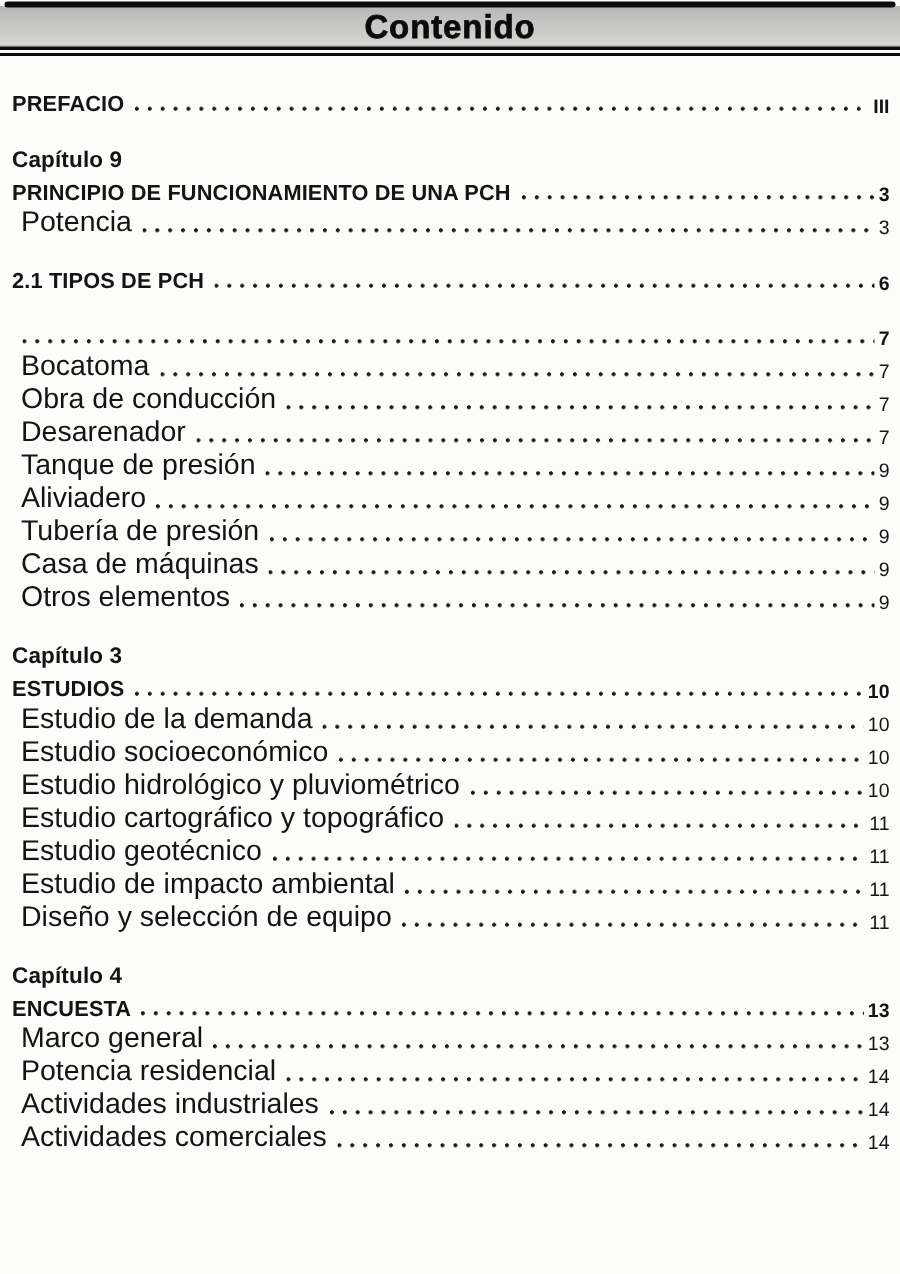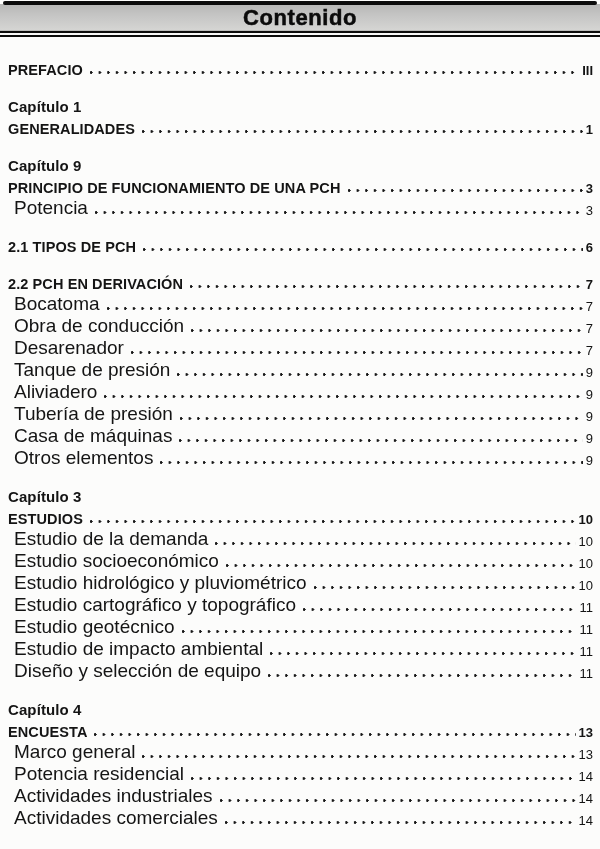--- a/index.html
+++ b/index.html
@@ -123,30 +123,20 @@
 <div class="content">
     <div class="block">
       <div class="row header">
         <span class="label">PREFACIO</span>
         <span class="leader"></span>
         <span class="page-num">III</span>
       </div>
     </div>
     <div class="block">
       <div class="row chapter">
-        <span class="label">Capítulo 1</span>
-      </div>
-      <div class="row header">
-        <span class="label">GENERALIDADES</span>
-        <span class="leader"></span>
-        <span class="page-num">1</span>
-      </div>
-    </div>
-    <div class="block">
-      <div class="row chapter">
         <span class="label">Capítulo 9</span>
       </div>
       <div class="row header">
         <span class="label">PRINCIPIO DE FUNCIONAMIENTO DE UNA PCH</span>
         <span class="leader"></span>
         <span class="page-num">3</span>
       </div>
       <div class="row item">
         <span class="label">Potencia</span>
         <span class="leader"></span>
@@ -155,21 +145,20 @@
     </div>
     <div class="block">
       <div class="row header">
         <span class="label">2.1 TIPOS DE PCH</span>
         <span class="leader"></span>
         <span class="page-num">6</span>
       </div>
     </div>
     <div class="block">
       <div class="row header">
-        <span class="label">2.2 PCH EN DERIVACIÓN</span>
         <span class="leader"></span>
         <span class="page-num">7</span>
       </div>
       <div class="row item">
         <span class="label">Bocatoma</span>
         <span class="leader"></span>
         <span class="page-num">7</span>
       </div>
       <div class="row item">
         <span class="label">Obra de conducción</span>

